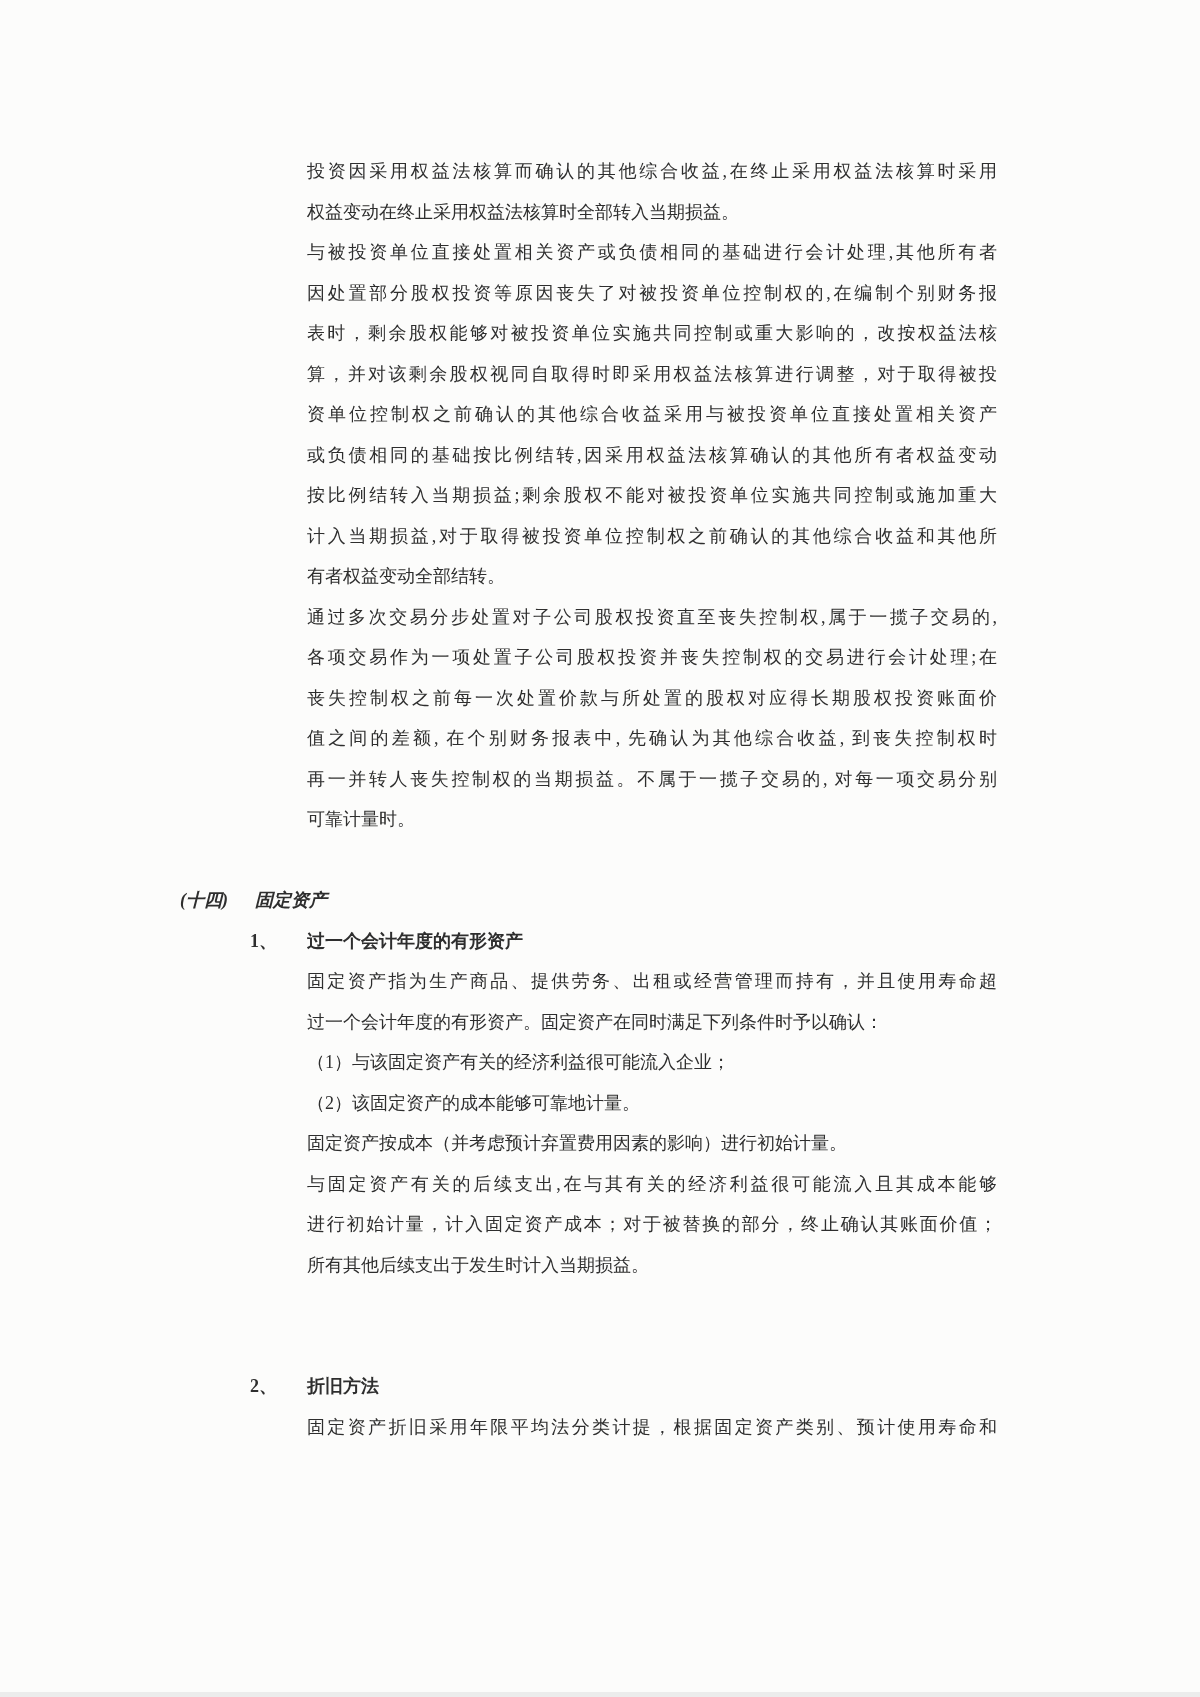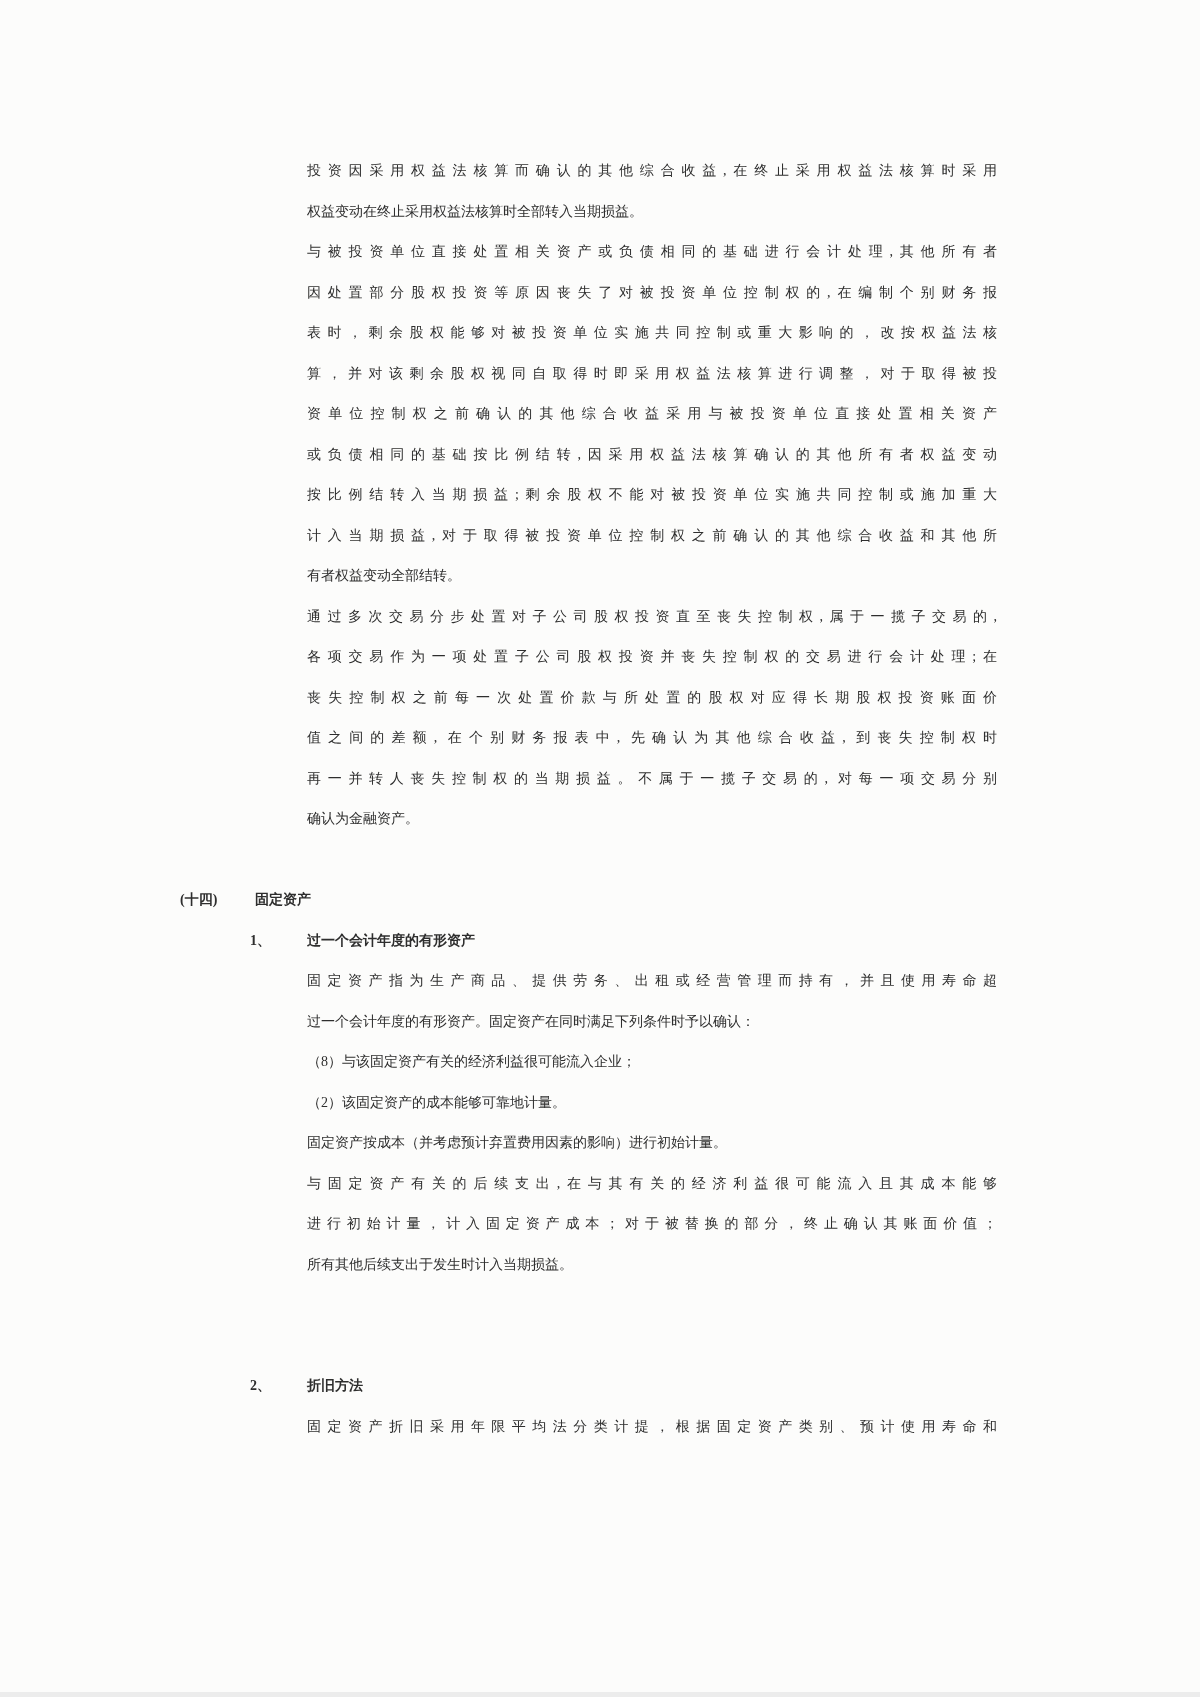--- a/index.html
+++ b/index.html
@@ -10,34 +10,34 @@
     background: #fcfcfb;
     font-family: "Liberation Serif", "DejaVu Serif", serif;
     color: #2e2e2e;
     overflow: hidden;
   }
   .flow {
     position: absolute;
     left: 180px;
     top: 151px;
     width: 820px;
-    font-size: 14px;
+    font-size: 18px;
     line-height: 40.5px;
   }
   .tblock { margin-left: 127px; width: 690px; }
   .para { margin: 0; }
   .ln { height: 40.5px; white-space: nowrap; }
   .ln.j {
     white-space: normal;
     text-align: justify;
     text-align-last: justify;
     -moz-text-align-last: justify;
   }
   .h-row { font-weight: 700; }
-  .h-row.sec { margin-top: 40.5px; }
+  .h-row.sec { margin-top: 40.5px; font-style: italic; }
   .h-row.sec .num { display: inline-block; width: 75px; }
   .h-row.sub .num { display: inline-block; margin-left: 70px; width: 57px; }
   .h-row.sub2 { margin-top: 81px; }
   .page-bottom-edge {
     position: absolute;
     left: 0; bottom: 0;
     width: 100%; height: 5px;
     background: #ececec;
   }
 </style>
@@ -62,35 +62,35 @@
           <div class="ln j">按比例结转入当期损益;剩余股权不能对被投资单位实施共同控制或施加重大</div>
           <div class="ln j">计入当期损益,对于取得被投资单位控制权之前确认的其他综合收益和其他所</div>
           <div class="ln">有者权益变动全部结转。</div>
         </div>
         <div class="para">
           <div class="ln j">通过多次交易分步处置对子公司股权投资直至丧失控制权,属于一揽子交易的,</div>
           <div class="ln j">各项交易作为一项处置子公司股权投资并丧失控制权的交易进行会计处理;在</div>
           <div class="ln j">丧失控制权之前每一次处置价款与所处置的股权对应得长期股权投资账面价</div>
           <div class="ln j">值之间的差额, 在个别财务报表中, 先确认为其他综合收益, 到丧失控制权时</div>
           <div class="ln j">再一并转人丧失控制权的当期损益。不属于一揽子交易的, 对每一项交易分别</div>
-          <div class="ln">确认为金融资产。</div>
+          <div class="ln">可靠计量时。</div>
         </div>
       </section>
 
     <div class="h-row sec"><span class="num">(十四)</span><span class="ttl">固定资产</span></div>
 
     <div class="h-row sub"><span class="num">1、</span><span class="ttl">过一个会计年度的有形资产</span></div>
 
     <section class="tblock">
         <div class="para">
           <div class="ln j">固定资产指为生产商品、提供劳务、出租或经营管理而持有，并且使用寿命超</div>
           <div class="ln">过一个会计年度的有形资产。固定资产在同时满足下列条件时予以确认：</div>
         </div>
         <div class="para">
-          <div class="ln">（8）与该固定资产有关的经济利益很可能流入企业；</div>
+          <div class="ln">（1）与该固定资产有关的经济利益很可能流入企业；</div>
         </div>
         <div class="para">
           <div class="ln">（2）该固定资产的成本能够可靠地计量。</div>
         </div>
         <div class="para">
           <div class="ln">固定资产按成本（并考虑预计弃置费用因素的影响）进行初始计量。</div>
         </div>
         <div class="para">
           <div class="ln j">与固定资产有关的后续支出,在与其有关的经济利益很可能流入且其成本能够</div>
           <div class="ln j">进行初始计量，计入固定资产成本；对于被替换的部分，终止确认其账面价值；</div>

